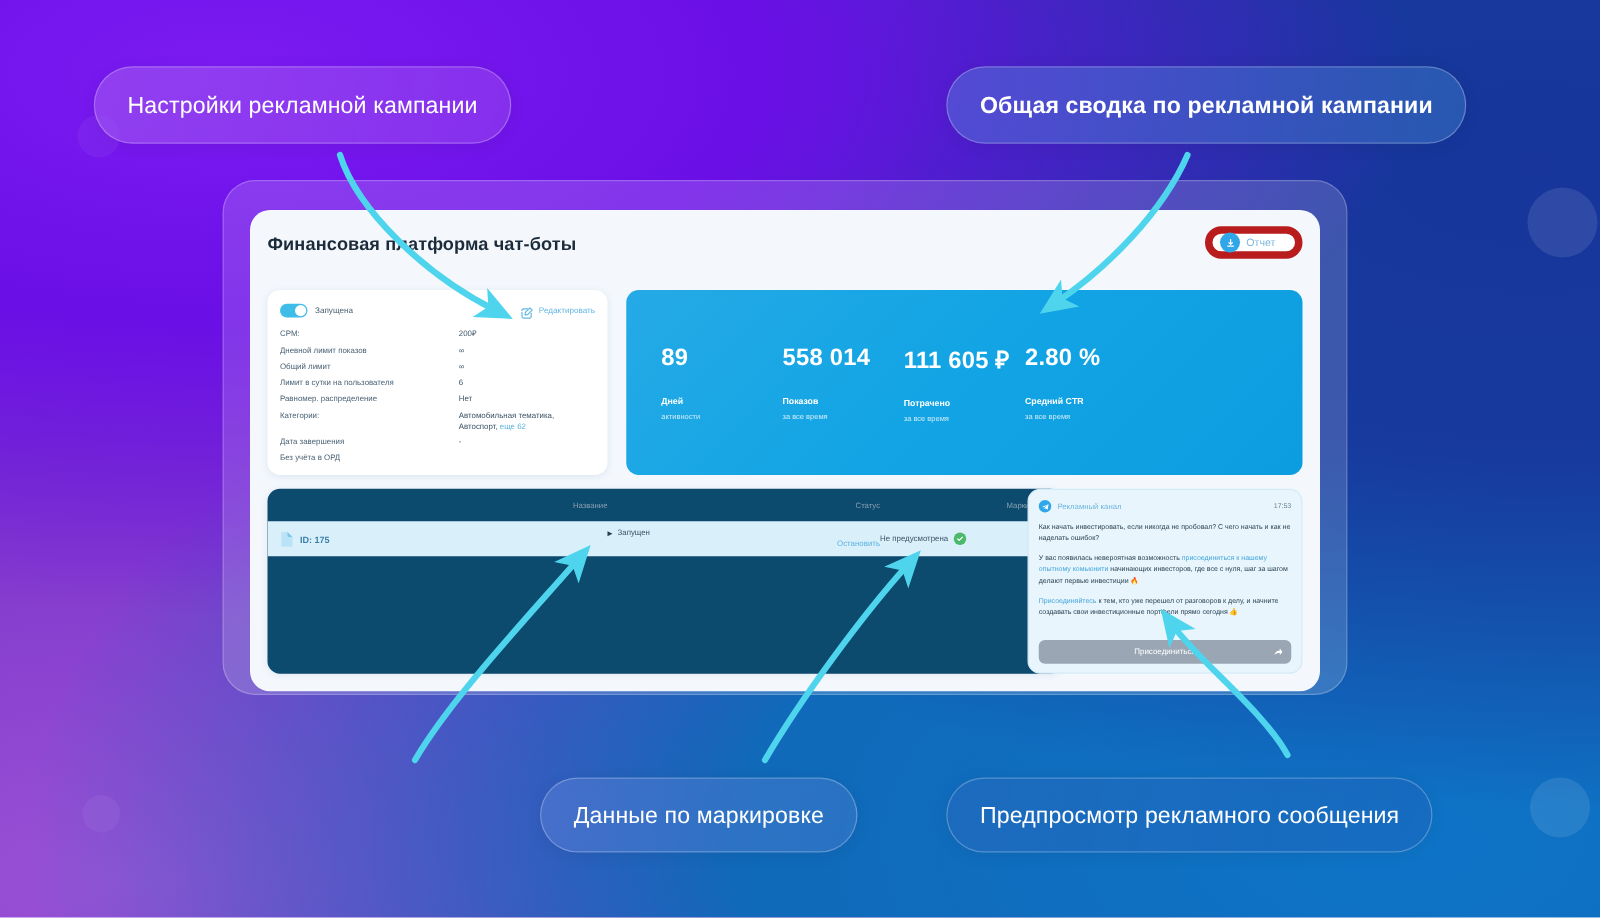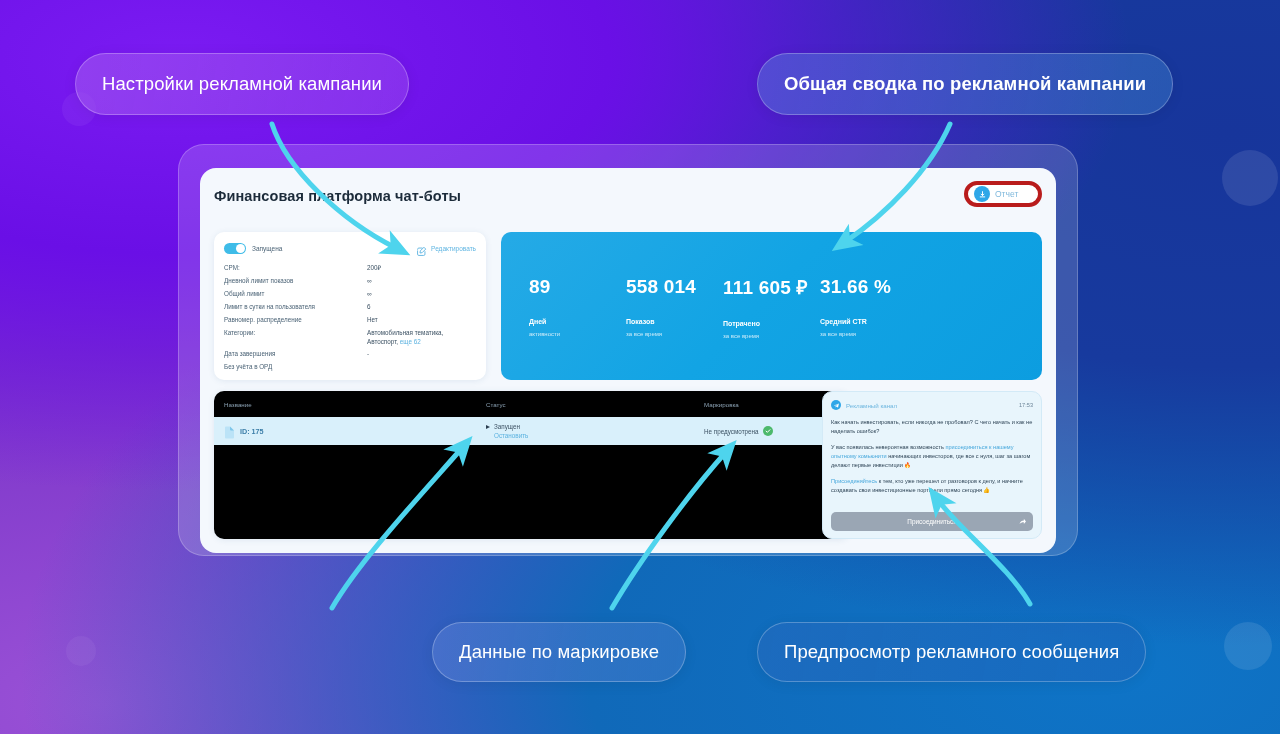--- a/index.html
+++ b/index.html
@@ -100,21 +100,21 @@
     color: #1C2B3A;
     letter-spacing: 0.1px;
   }
   #report-button {
     position: absolute;
     right: 14px; top: 13px;
     height: 26px;
     min-width: 78px;
     border-radius: 14px;
     background: #FFFFFF;
-    border: 4px solid #b91c1c;
+    border: 6px solid #b91c1c;
     display: flex;
     align-items: center;
     gap: 5px;
     padding: 0 12px 0 6px;
   }
   #report-icon {
     width: 16px; height: 16px;
     border-radius: 50%;
     background: #2FA7E8;
     display: flex; align-items: center; justify-content: center;
@@ -188,24 +188,25 @@
     letter-spacing: 0.2px; margin-bottom: 20px;
   }
   .stat-label { font-size: 7px; font-weight: bold; color: #FFFFFF; margin-bottom: 6px; }
   .stat-sub { font-size: 6px; color: rgba(255,255,255,0.78); }
 
   
   #table-card {
     position: absolute;
     left: 14px; top: 223px;
     width: 636px; height: 148px;
-    background: #000000;
+    background: #0c4a6e;
     border-radius: 10px;
     box-shadow: 0 1px 6px rgba(40,90,140,0.10);
     overflow: hidden;
+    text-align: right;
   }
   #table-header {
     display: flex;
     height: 26px;
     align-items: center;
     padding: 0 10px;
     font-size: 6.2px;
     color: #8AA0B2;
   }
   .col-name { width: 262px; flex: 0 0 auto; }
@@ -390,21 +391,21 @@
         <div class="stat-value">558 014</div>
         <div class="stat-label">Показов</div>
         <div class="stat-sub">за все время</div>
       </div>
       <div class="stat">
         <div class="stat-value">111 605 ₽</div>
         <div class="stat-label">Потрачено</div>
         <div class="stat-sub">за все время</div>
       </div>
       <div class="stat">
-        <div class="stat-value">31.66 %</div>
+        <div class="stat-value">2.80 %</div>
         <div class="stat-label">Средний CTR</div>
         <div class="stat-sub">за все время</div>
       </div>
     </div>
 
     <div id="table-card">
       <div id="table-header">
         <span class="col-name">Название</span>
         <span class="col-status">Статус</span>
         <span class="col-marking">Маркировка</span>

